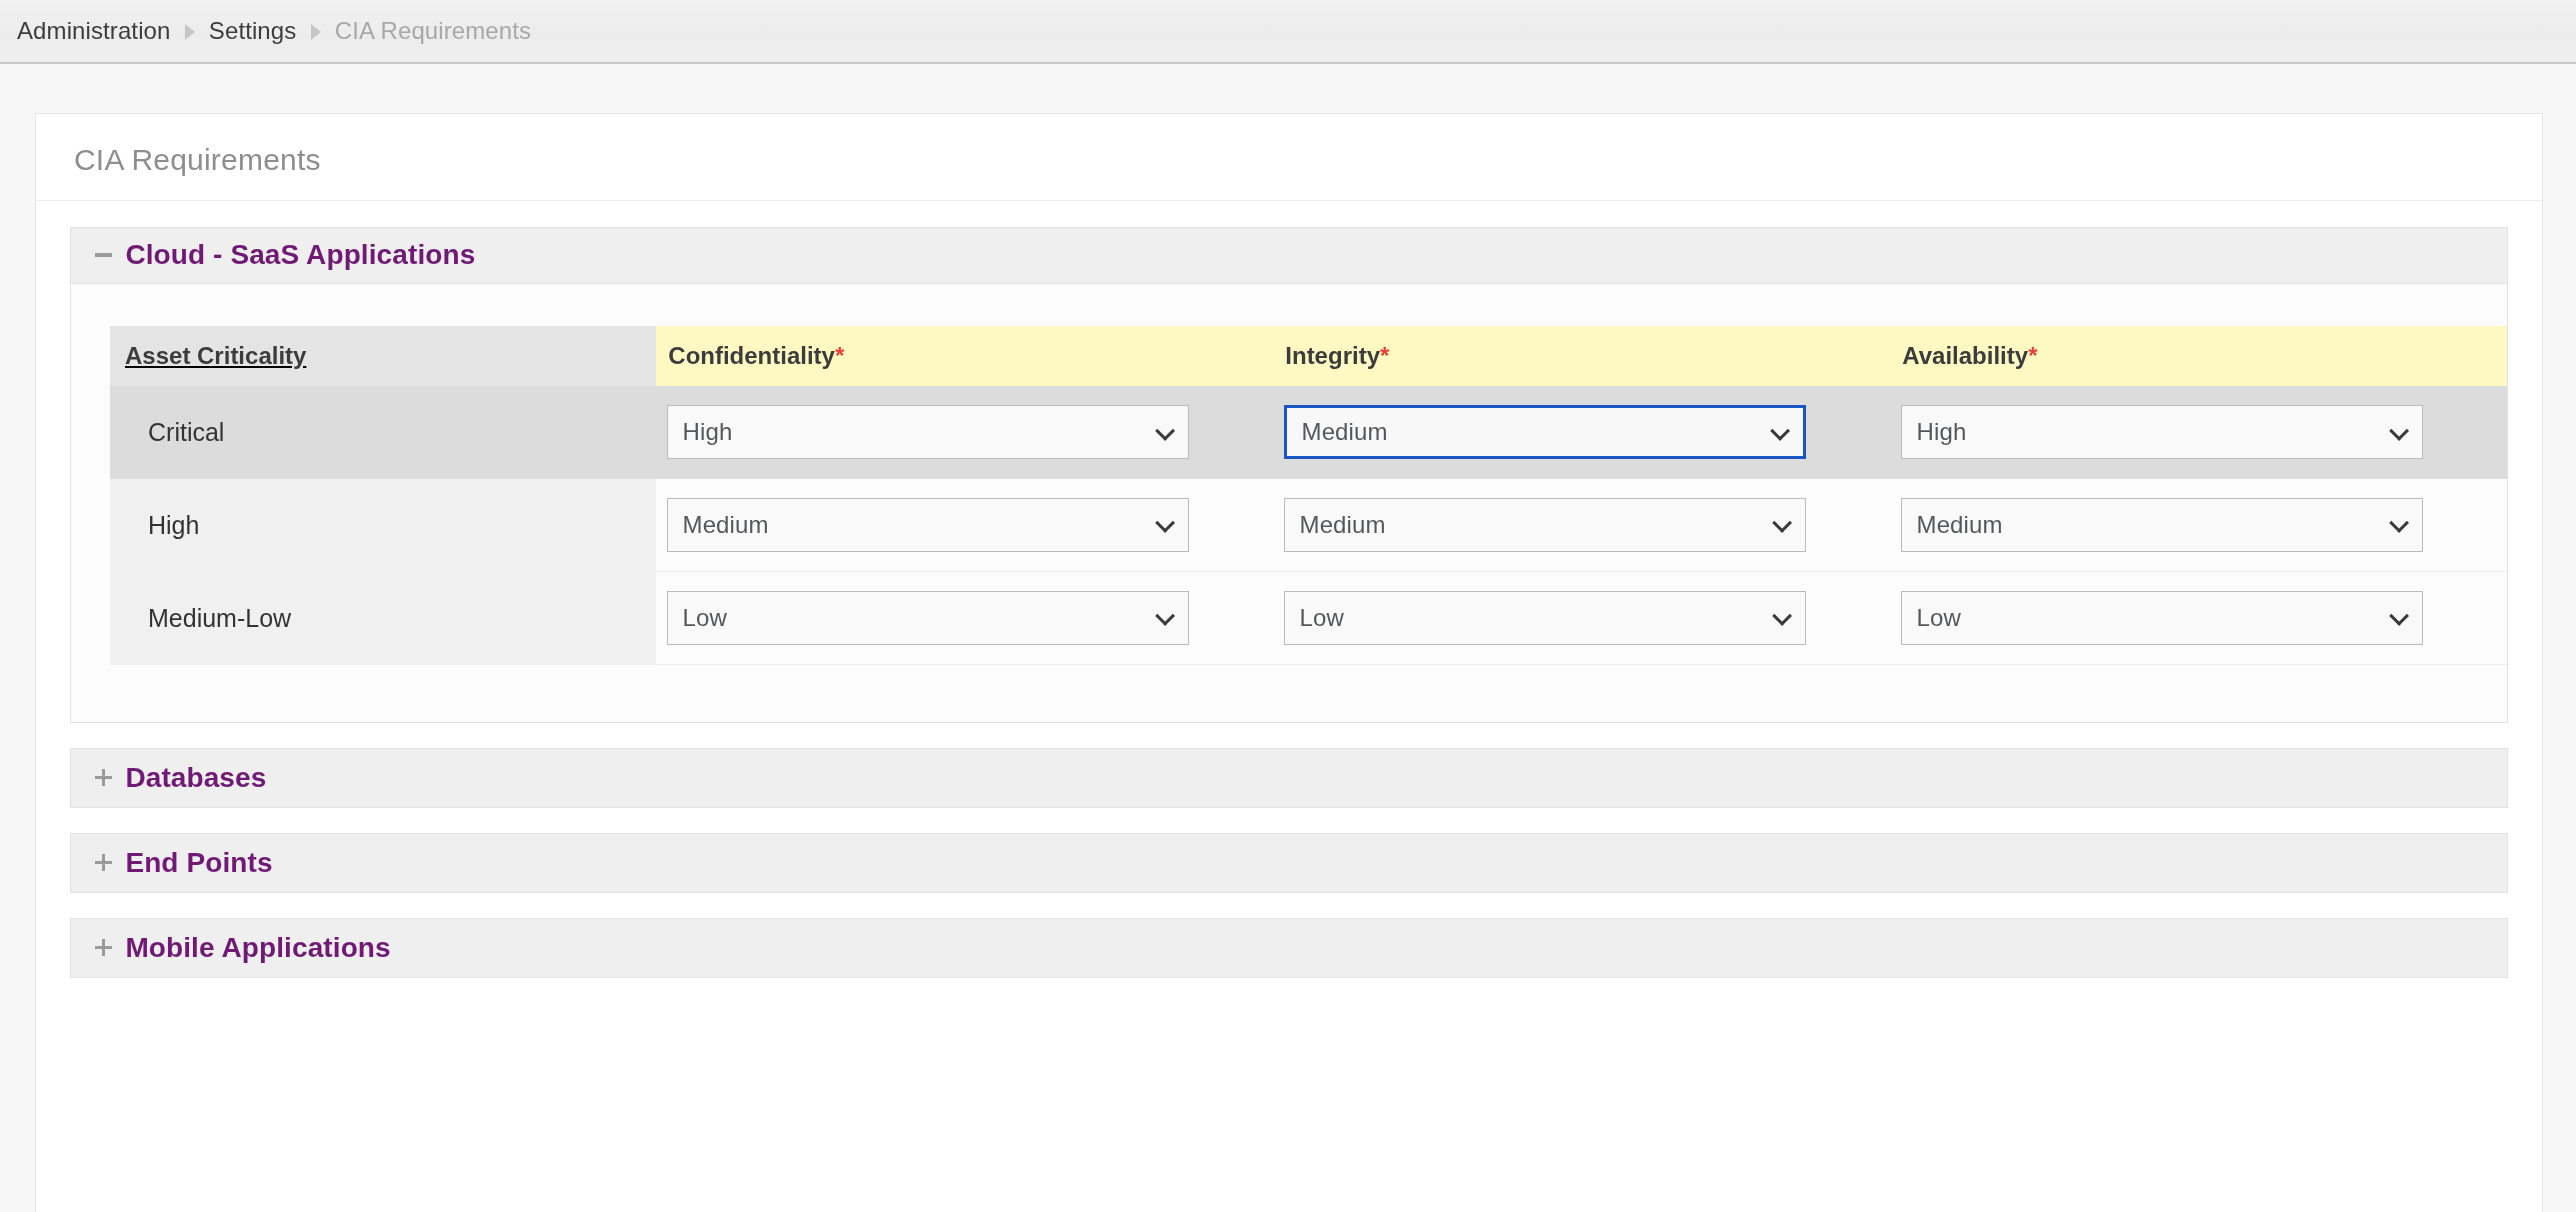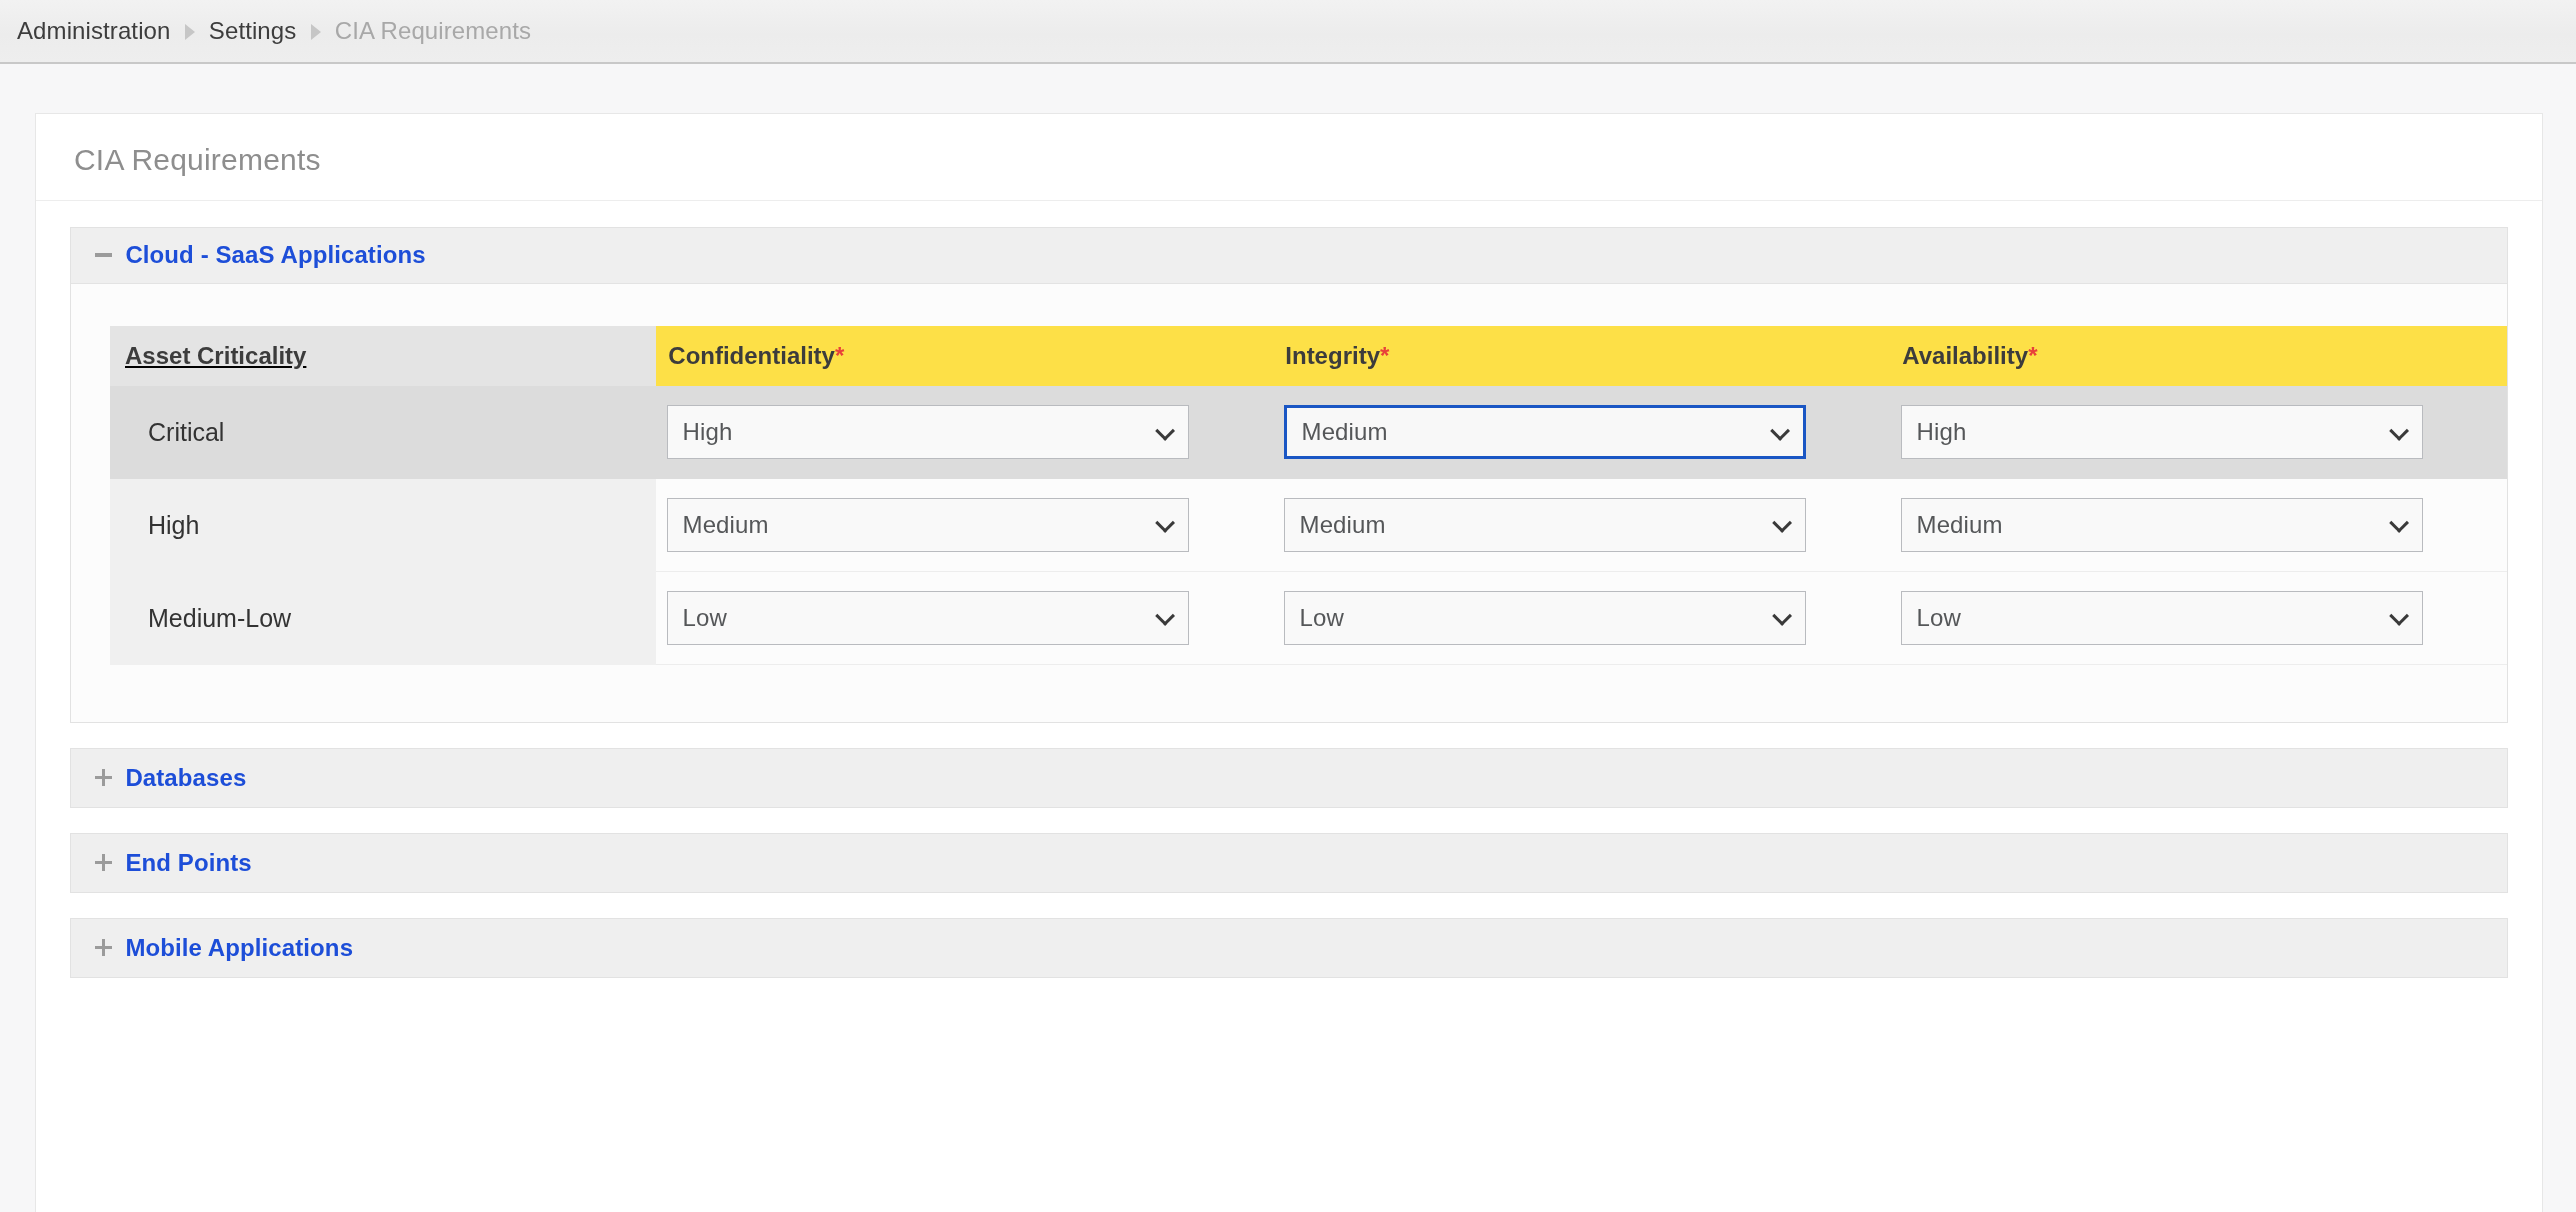--- a/index.html
+++ b/index.html
@@ -96,23 +96,23 @@
     background: #9b9b9b;
   }
   .acc-icon.plus::after {
     content: "";
     position: absolute;
     left: 9.5px; top: 2.8px;
     width: 3.8px; height: 17px;
     background: #9b9b9b;
   }
   .acc-label {
-    font-size: 24px;
+    font-size: 28px;
     font-weight: 700;
-    color: #1d4ed8;
+    color: #701a75;
     letter-spacing: 0.1px;
   }
 
   .acc-panel { padding: 42px 0 57px 0; }
 
   
   .cia-table {
     display: flex;
     padding-left: 39px;
     padding-right: 0;
@@ -155,21 +155,21 @@
     border-left: 25px solid #dcdcdc;
   }
   .crit-row-label {
     font-size: 25px;
     color: #333333;
   }
 
   
   .sel-grid { flex: 1 1 auto; min-width: 0; }
   .sel-head-row {
-    background: #fde047;
+    background: #fef9c3;
     height: 60px;
     display: flex;
     align-items: center;
   }
   .sel-head-cell {
     flex: 1 1 0;
     padding-left: 12.3px;
     font-size: 24px;
     font-weight: 700;
     color: #3c3c3c;

